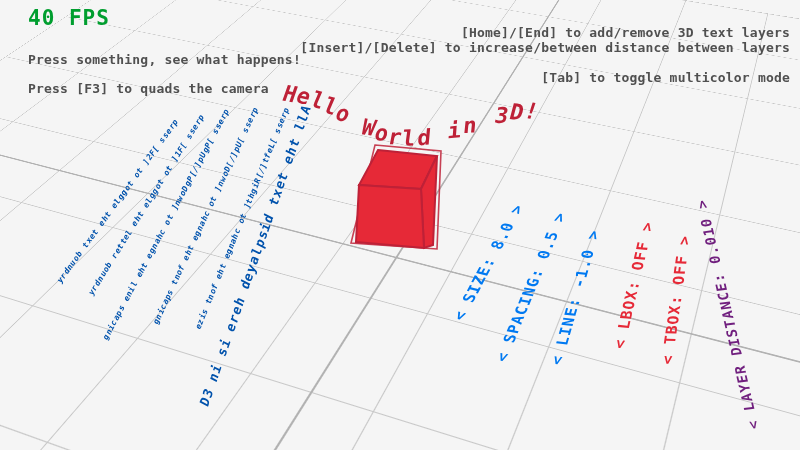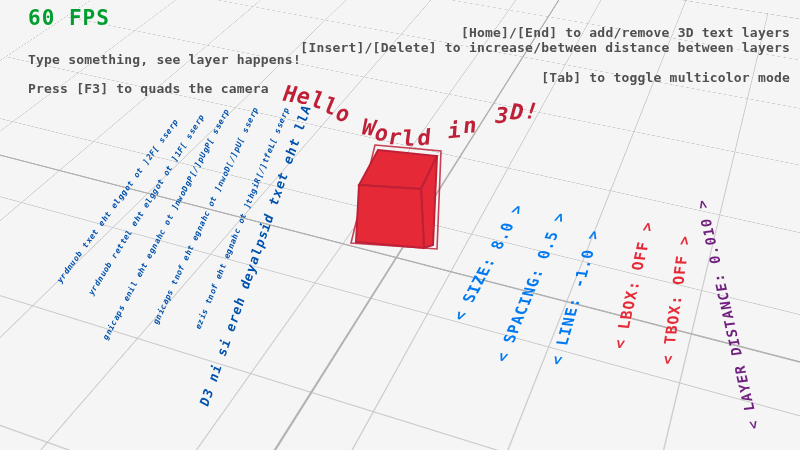--- a/index.html
+++ b/index.html
@@ -84,21 +84,21 @@
   <svg width="800" height="450">
     <polygon points="375,145 441,151 437,249 351,243" fill="none" stroke="#be2137" stroke-width="1.6" opacity="0.85"></polygon>
     <polygon points="378,150 437,156 421,189 359,185" fill="#e62937" stroke="#be2137" stroke-width="2"></polygon>
     <polygon points="421,189 437,156 433,245 424,248" fill="#e62937" stroke="#be2137" stroke-width="2"></polygon>
     <polygon points="359,185 421,189 424,248 356,242" fill="#e62937" stroke="#be2137" stroke-width="2"></polygon>
   </svg>
   <div id="cube-hit" title=""></div>
 
   <div class="title3d" style="color: rgb(190, 33, 55);"><span style="transform: translateY(0px) rotate(5.6deg);">H</span><span style="transform: translateY(1.2px) rotate(8.2deg);">e</span><span style="transform: translateY(4.5px) rotate(9.7deg);">l</span><span style="transform: translateY(9.5px) rotate(9.9deg);">l</span><span style="transform: translateY(15.7px) rotate(8.9deg);">o</span><span style="transform: translateY(22.1px) rotate(6.8deg);">&nbsp;</span><span style="transform: translateY(28px) rotate(3.7deg);">W</span><span style="transform: translateY(32.6px) rotate(0.2deg);">o</span><span style="transform: translateY(35.4px) rotate(-3.3deg);">r</span><span style="transform: translateY(35.9px) rotate(-6.4deg);">l</span><span style="transform: translateY(34.1px) rotate(-8.7deg);">d</span><span style="transform: translateY(30.3px) rotate(-9.9deg);">&nbsp;</span><span style="transform: translateY(24.9px) rotate(-9.8deg);">i</span><span style="transform: translateY(18.6px) rotate(-8.4deg);">n</span><span style="transform: translateY(12.2px) rotate(-6deg);">&nbsp;</span><span style="transform: translateY(6.6px) rotate(-2.8deg);">3</span><span style="transform: translateY(2.4px) rotate(0.8deg);">D</span><span style="transform: translateY(0.2px) rotate(4.2deg);">!</span></div>
 
-  <div id="fps" class="hud">60 FPS</div>
-  <div id="lh1" class="hud lhelp">Type something, see layer happens!</div>
+  <div id="fps" class="hud">40 FPS</div>
+  <div id="lh1" class="hud lhelp">Press something, see what happens!</div>
   <div id="lh2" class="hud lhelp">Press [F3] to quads the camera</div>
 
   <div id="rh0" class="hud rhelp">[Home]/[End] to add/remove 3D text layers</div>
   <div id="rh1" class="hud rhelp">[Insert]/[Delete] to increase/between distance between layers</div>
   <div id="rh3" class="hud rhelp">[Tab] to toggle multicolor mode</div>
 
 </div>
 
 </body></html>

